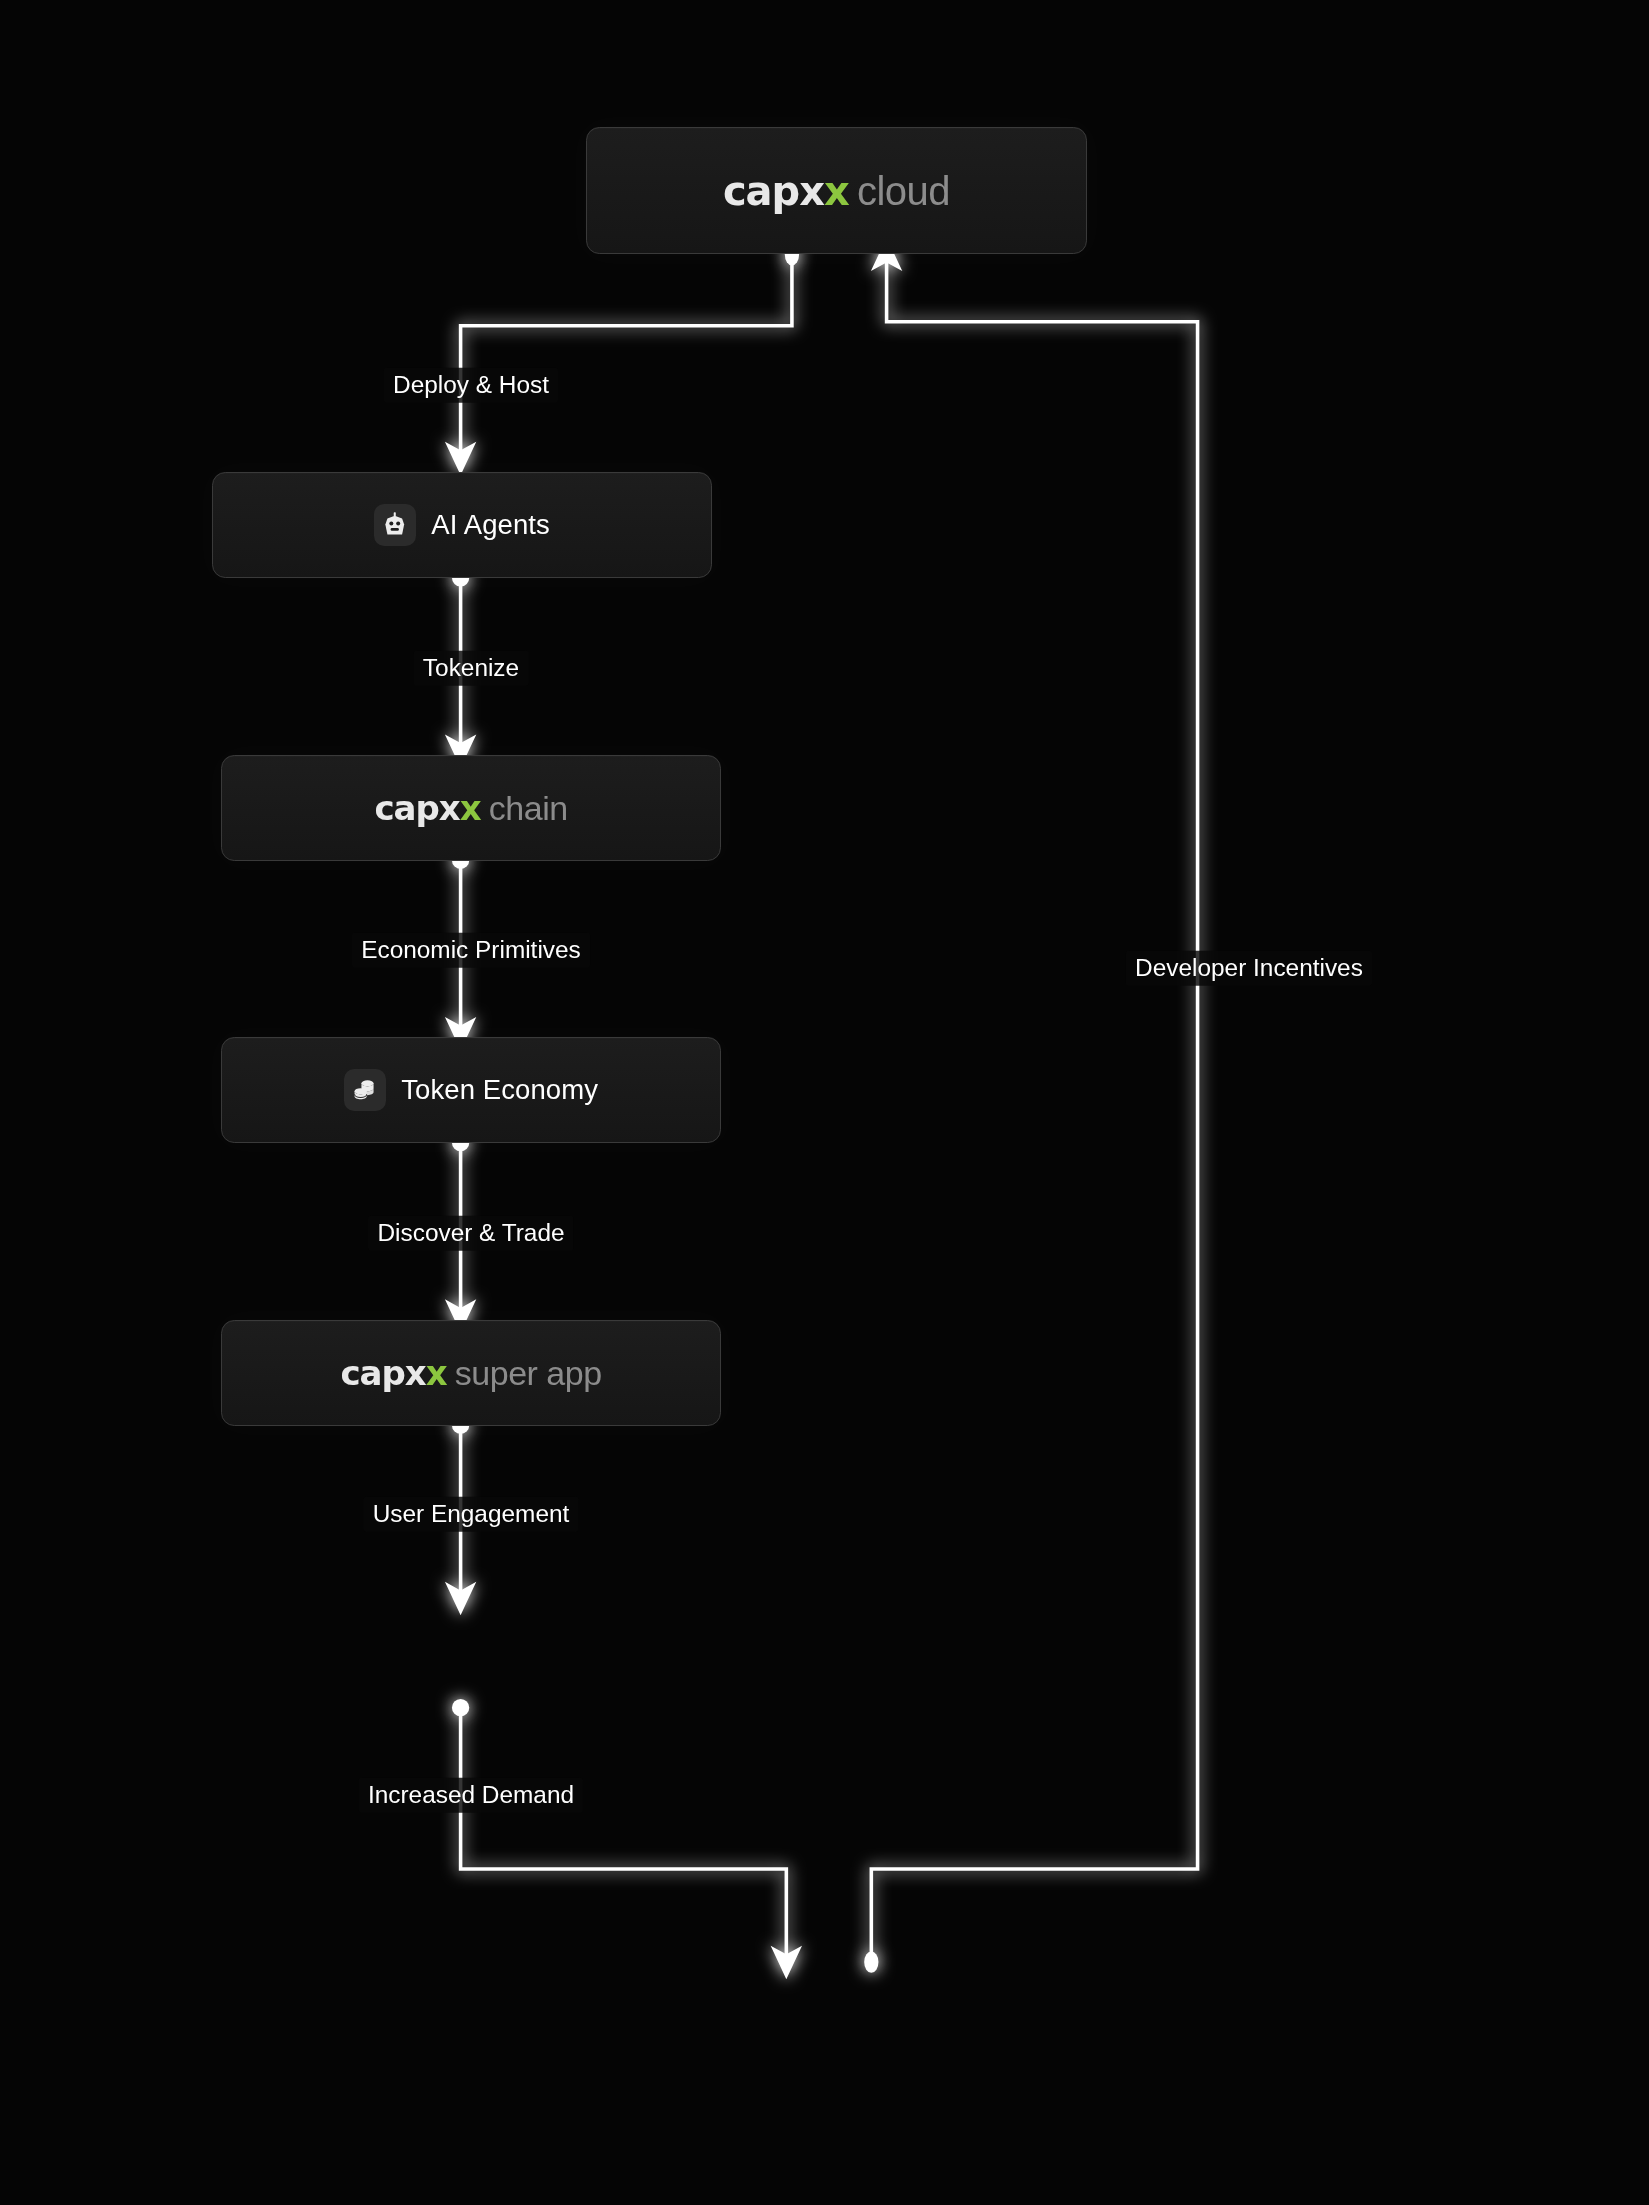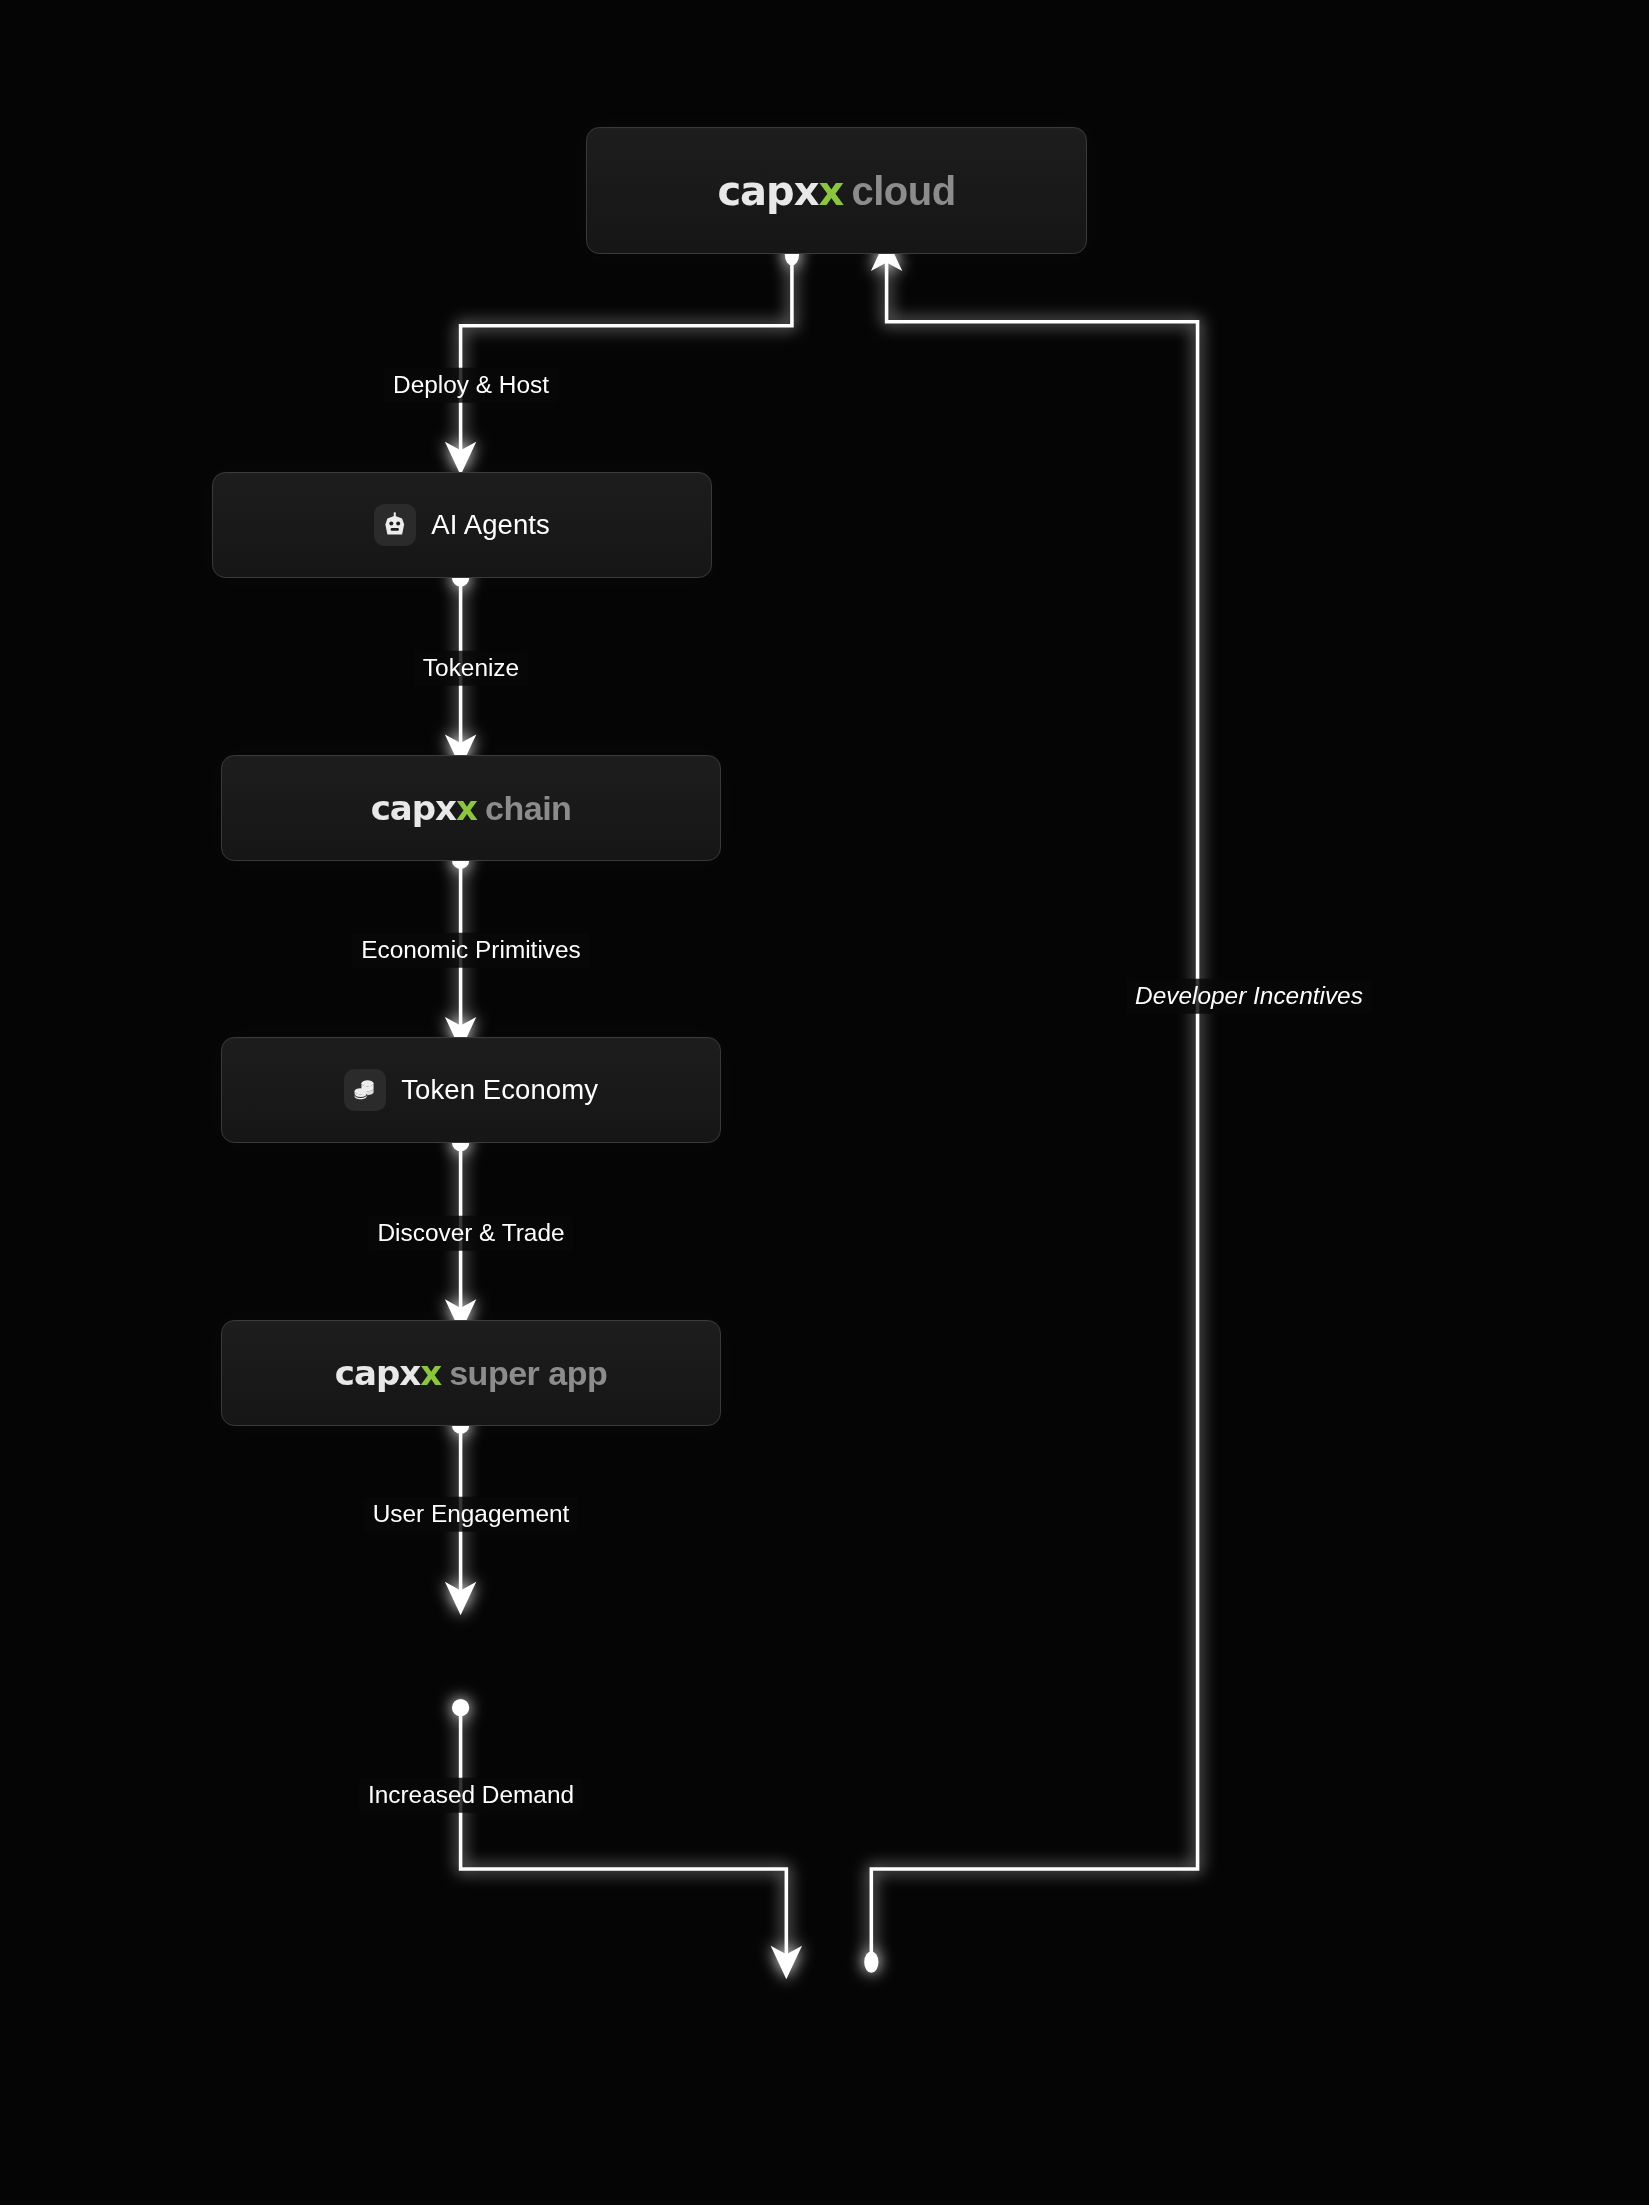--- a/index.html
+++ b/index.html
@@ -91,21 +91,21 @@
     color: #e8e8e8;
     font-family: "DejaVu Sans", sans-serif;
     letter-spacing: -1px;
   }
   .wm-x {
     font-weight: 700;
     font-family: "DejaVu Sans", sans-serif;
     letter-spacing: -1px;
   }
   .wm-rest {
-    font-weight: 700;
+    font-weight: 400;
     color: #8c8c8c;
     font-family: "Liberation Sans", sans-serif;
     margin-left: 8.1px;
     letter-spacing: -0.5px;
   }
 
   
   .edge-label {
     position: absolute;
     color: #ffffff;
@@ -235,16 +235,16 @@
   <div class="edge-label" style="left:471px; top:668px;">Tokenize</div>
 
   <div class="edge-label" style="left:471px; top:950px;text-align:right;">Economic Primitives</div>
 
   <div class="edge-label" style="left:471px; top:1233px;">Discover &amp; Trade</div>
 
   <div class="edge-label" style="left:471px; top:1514px;">User Engagement</div>
 
   <div class="edge-label" style="left:471px; top:1795px;">Increased Demand</div>
 
-  <div class="edge-label" style="left:1249px; top:996px;font-style:italic;">Developer Incentives</div>
+  <div class="edge-label" style="left:1249px; top:968px;">Developer Incentives</div>
 
 </div>
 
 
 </body></html>

